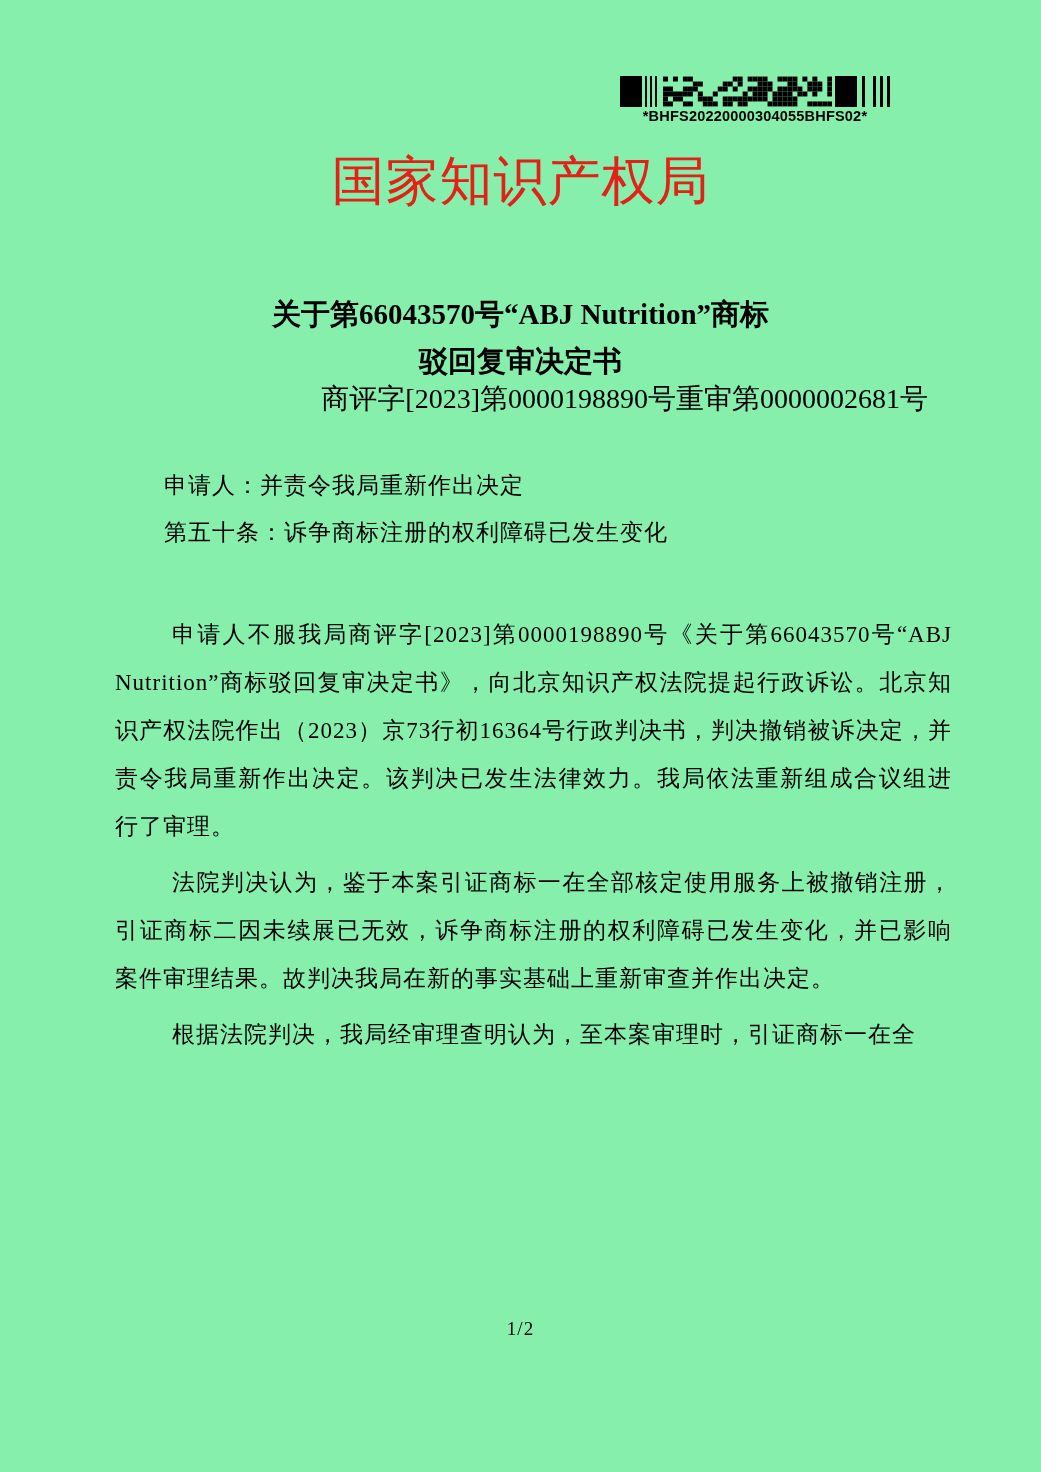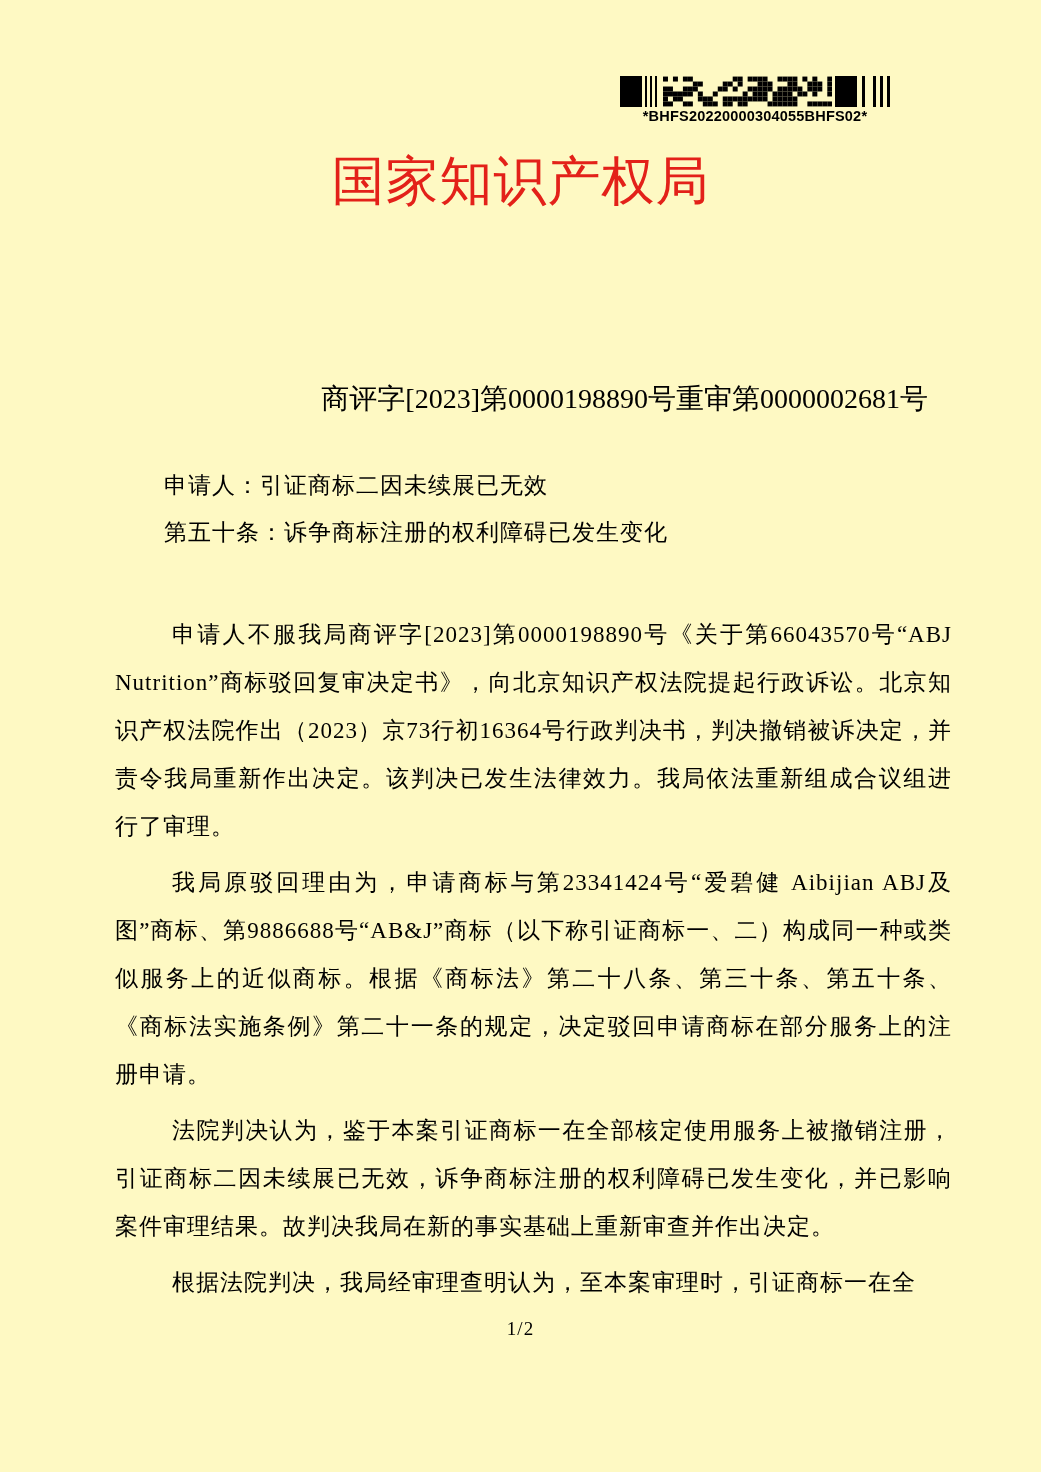--- a/index.html
+++ b/index.html
@@ -1,19 +1,19 @@
 <!DOCTYPE html>
 <html><head>
 <meta charset="utf-8">
 <style>
   html,body{margin:0;padding:0;background:#ffffff;}
   .page{
     position:relative;
     width:1041px;height:1472px;
-    background:#fef9c3;
+    background:#86efac;
     color:#000;
     font-family:"Liberation Serif","DejaVu Serif",serif;
     overflow:hidden;
   }
   
   .barcode{position:absolute;top:76px;left:620px;width:270px;text-align:center;}
   .bc-row{display:flex;align-items:stretch;height:31px;justify-content:flex-start;}
   .bc-block{width:22px;background:#000;}
   .bc-bar{width:2px;background:#000;}
   .bc-bar.w3{width:3px;}
@@ -195,30 +195,33 @@
       <div class="bc-bar w3 g5"></div>
       <div class="bc-bar w3 g8"></div>
       <div class="bc-bar w3 g4"></div>
       <div class="bc-bar w3 g4"></div>
     </div>
     <div class="barcode-text">*BHFS20220000304055BHFS02*</div>
   </div>
 
   <h1 class="org-title" style="color: rgb(227, 33, 25);">国家知识产权局</h1>
 
+  <div class="doc-title">
+    <div>关于第66043570号“ABJ Nutrition”商标</div>
+    <div>驳回复审决定书</div>
+  </div>
 
   <div class="ref-line">商评字[2023]第0000198890号重审第0000002681号</div>
 
   <div class="parties">
-    <p class="party-line"><span>申请人：</span><span>引证商标二因未续展已无效</span></p>
+    <p class="party-line"><span>申请人：</span><span>并责令我局重新作出决定</span></p>
     <p class="party-line"><span>第五十条：</span><span>诉争商标注册的权利障碍已发生变化</span></p>
   </div>
 
   <div class="body-text">
     <p class="para">申请人不服我局商评字[2023]第0000198890号《关于第66043570号“ABJ Nutrition”商标驳回复审决定书》，向北京知识产权法院提起行政诉讼。北京知识产权法院作出（2023）京73行初16364号行政判决书，判决撤销被诉决定，并责令我局重新作出决定。该判决已发生法律效力。我局依法重新组成合议组进行了审理。</p>
-    <p class="para">我局原驳回理由为，申请商标与第23341424号“爱碧健 Aibijian ABJ及图”商标、第9886688号“AB&amp;J”商标（以下称引证商标一、二）构成同一种或类似服务上的近似商标。根据《商标法》第二十八条、第三十条、第五十条、《商标法实施条例》第二十一条的规定，决定驳回申请商标在部分服务上的注册申请。</p>
     <p class="para">法院判决认为，鉴于本案引证商标一在全部核定使用服务上被撤销注册，引证商标二因未续展已无效，诉争商标注册的权利障碍已发生变化，并已影响案件审理结果。故判决我局在新的事实基础上重新审查并作出决定。</p>
     <p class="para">根据法院判决，我局经审理查明认为，至本案审理时，引证商标一在全</p>
   </div>
 
   <div class="footer">1/2</div>
 
 </div>
 
 </body></html>

